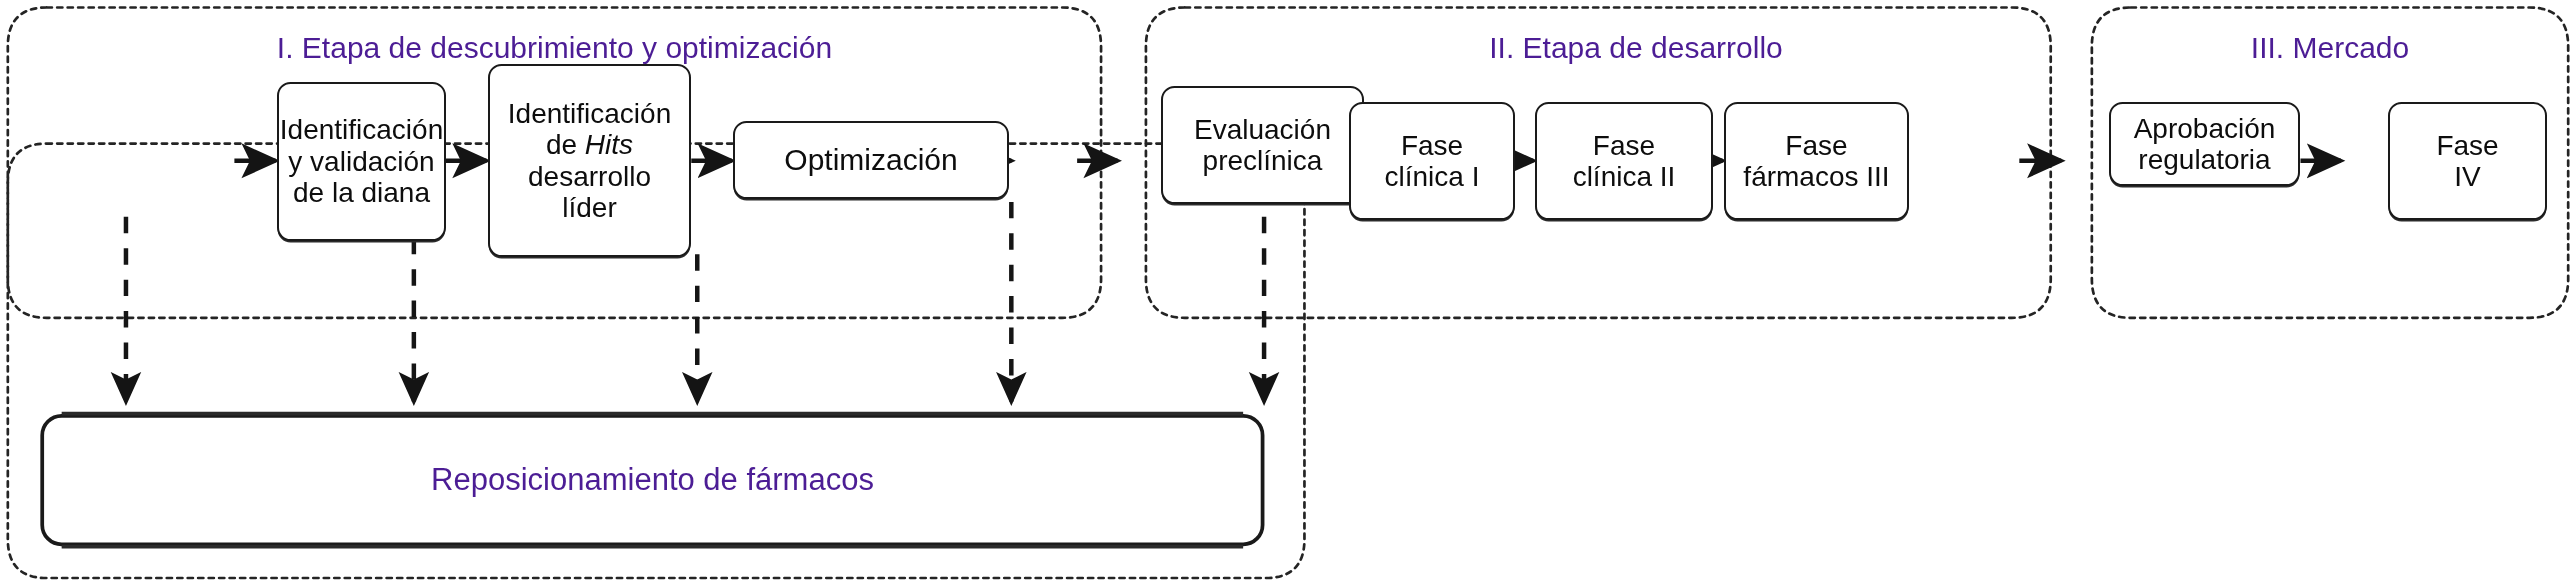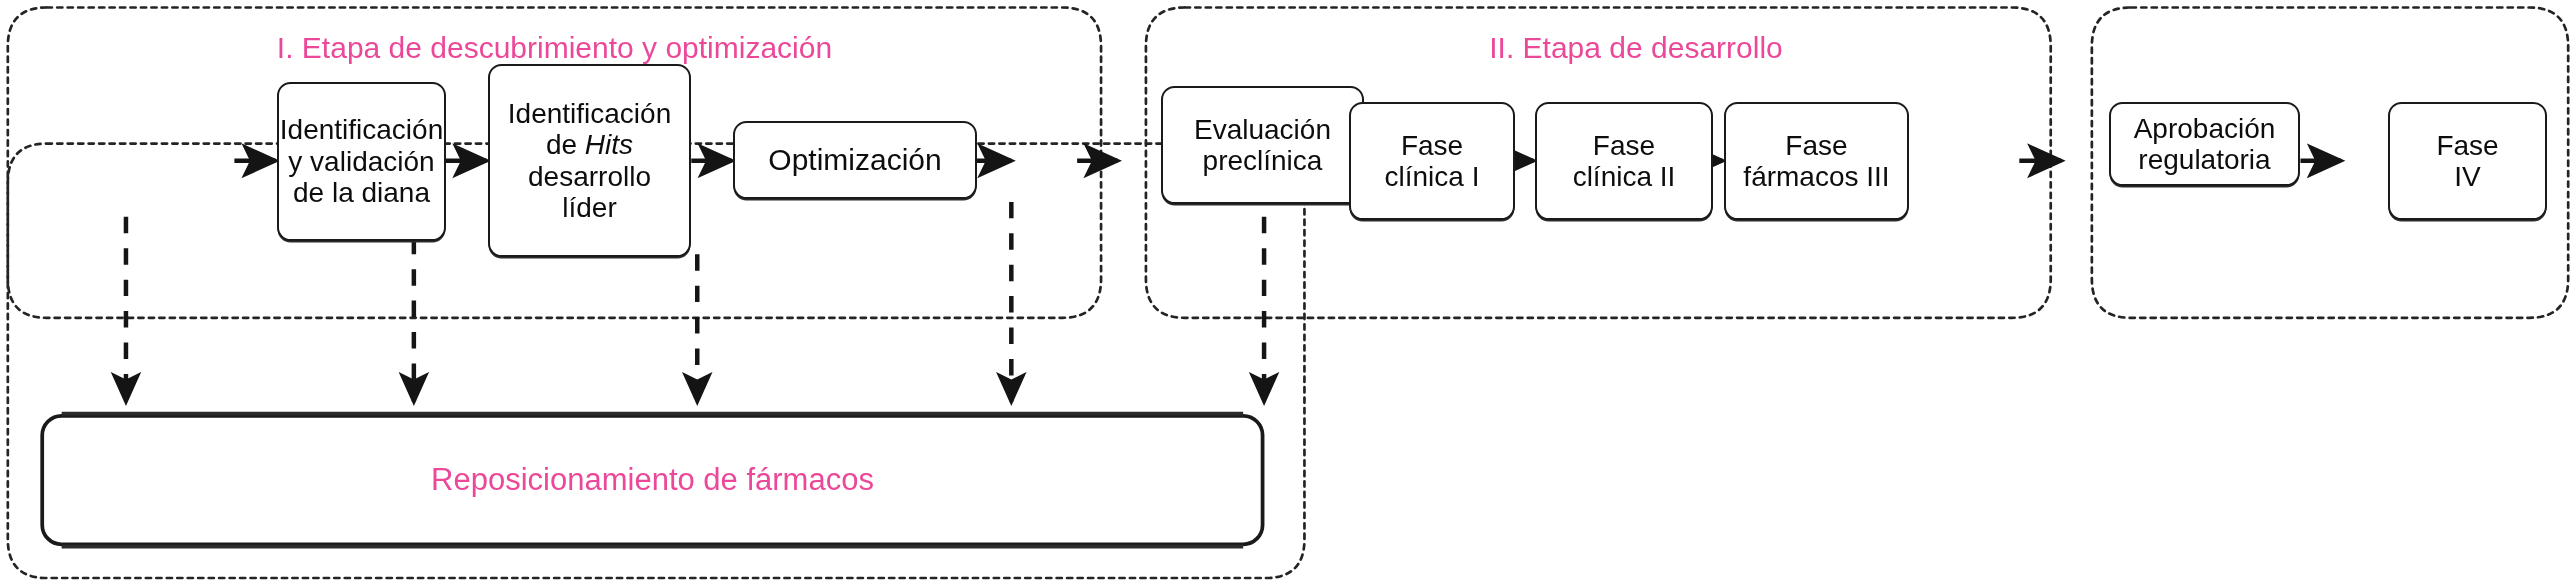--- a/index.html
+++ b/index.html
@@ -1,20 +1,20 @@
 <!DOCTYPE html>
 <html style="font-size:12px"><head>
 <meta charset="utf-8">
 <style>
   html,body{margin:0;padding:0;background:#ffffff;}
   body{width:2576px;height:587px;overflow:hidden;font-family:"Liberation Sans",sans-serif;}
   #stage{position:relative;width:2576px;height:587px;background:#fff;}
   svg#canvas{position:absolute;left:0;top:0;width:2576px;height:587px;}
   .stage-title{
-    position:absolute;text-align:center;font-size:30px;color:#ec4899;
+    position:absolute;text-align:center;font-size:30px;color:#4c1d95;
     font-family:"Liberation Sans",sans-serif;white-space:nowrap;
   }
   .node{
     position:absolute;display:flex;align-items:center;justify-content:center;
     text-align:center;box-sizing:border-box;color:#0d0d0d;
     font-family:"Liberation Sans",sans-serif;line-height:1.12;
     background:#fff;border:2.2px solid #1a1a1a;border-radius:13.5px;
     box-shadow:0 2.2px 0 -0.7px #2b2b2b;
   }
   .node span{display:block;padding:0 4.5px;}
@@ -72,40 +72,41 @@
 
     <g>
       <rect x="56" y="556" width="1632" height="172" rx="26" ry="26" fill="#ffffff" stroke="#1a1a1a" stroke-width="5"></rect>
       <path d="M 82,553 L 1662,553" stroke="#2b2b2b" stroke-width="5" fill="none"></path>
       <path d="M 82,731 L 1662,731" stroke="#2b2b2b" stroke-width="5" fill="none"></path>
     </g>
   </svg>
 
   <div class="stage-title" style="left:7.5px;top:31px;width:1094px;">I. Etapa de descubrimiento y optimización</div>
   <div class="stage-title" style="left:1146px;top:31px;width:980px;">II. Etapa de desarrollo</div>
+  <div class="stage-title" style="left:2092px;top:31px;width:476px;">III. Mercado</div>
 
 
   <div class="node" style="left:277px;top:82px;width:169px;height:159px;">
     <div>
       <span class="node-lbl">Identificación</span>
       <span class="node-lbl">y validación</span>
       <span class="node-lbl">de la diana</span>
     </div>
   </div>
 
   <div class="node" style="left:488px;top:64px;width:203px;height:193px;">
     <div>
       <span class="node-lbl">Identificación</span>
       <span class="node-lbl">de&nbsp;<i class="italic-hit">Hits</i></span>
       <span class="node-lbl">desarrollo</span>
       <span class="node-lbl">líder</span>
     </div>
   </div>
 
-  <div class="node" style="left:733px;top:121px;width:244px;height:78px;">
+  <div class="node" style="left:733px;top:121px;width:276px;height:78px;">
     <div>
       <span class="node-wide">Optimización</span>
     </div>
   </div>
 
   <div class="node" style="left:1161px;top:86px;width:203px;height:118px;">
     <div>
       <span class="node-lbl">Evaluación</span>
       <span class="node-lbl">preclínica</span>
     </div>

